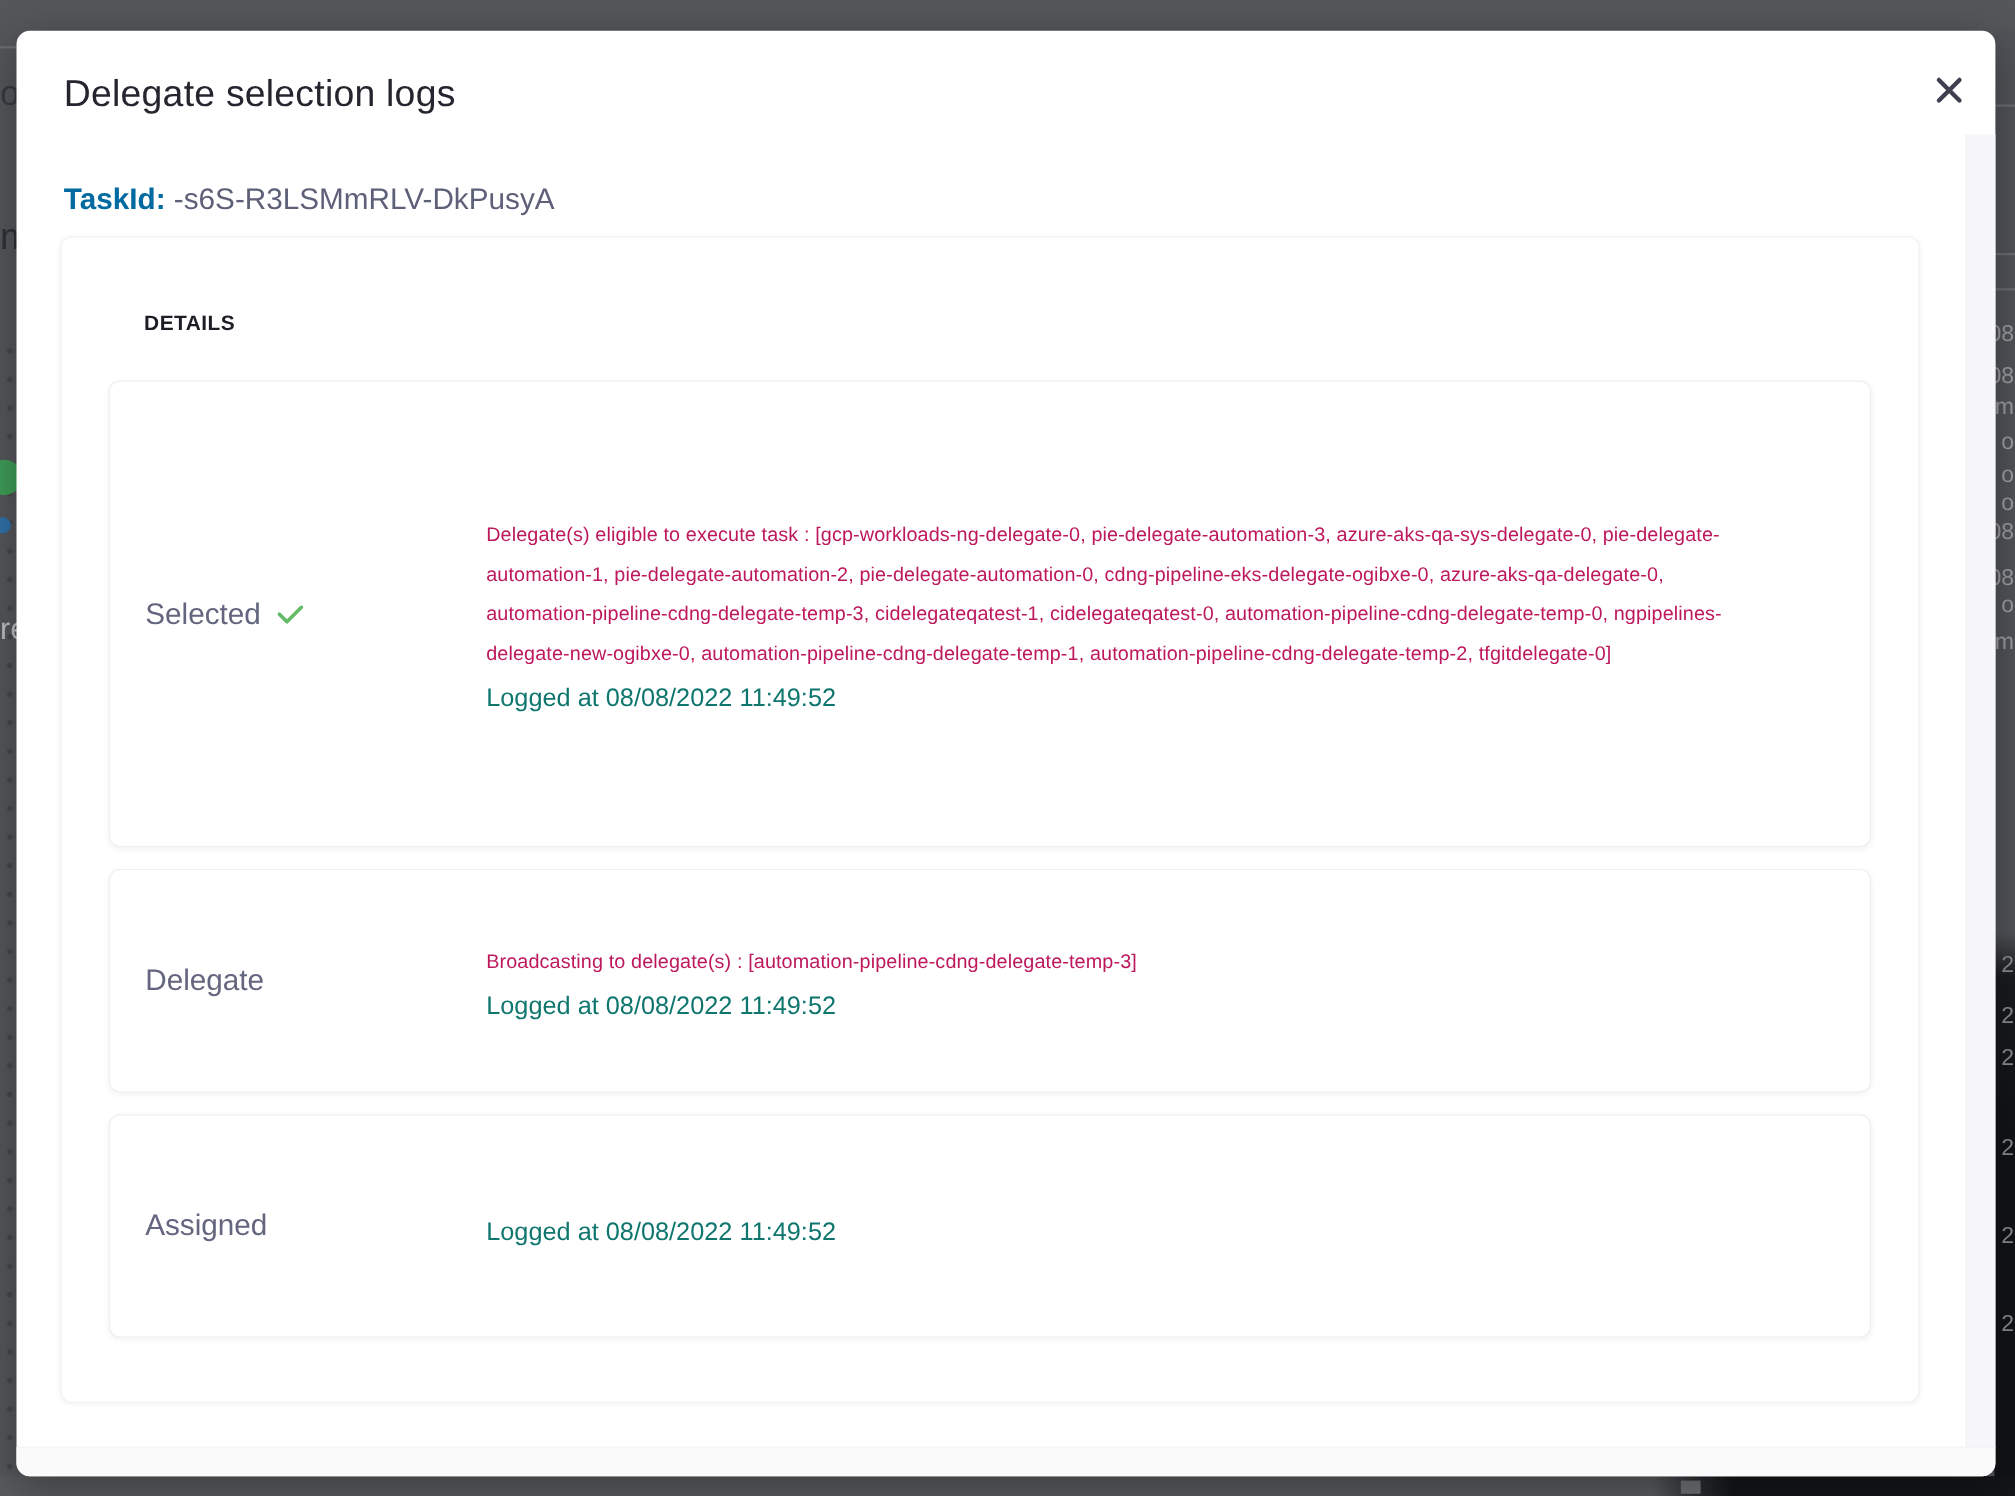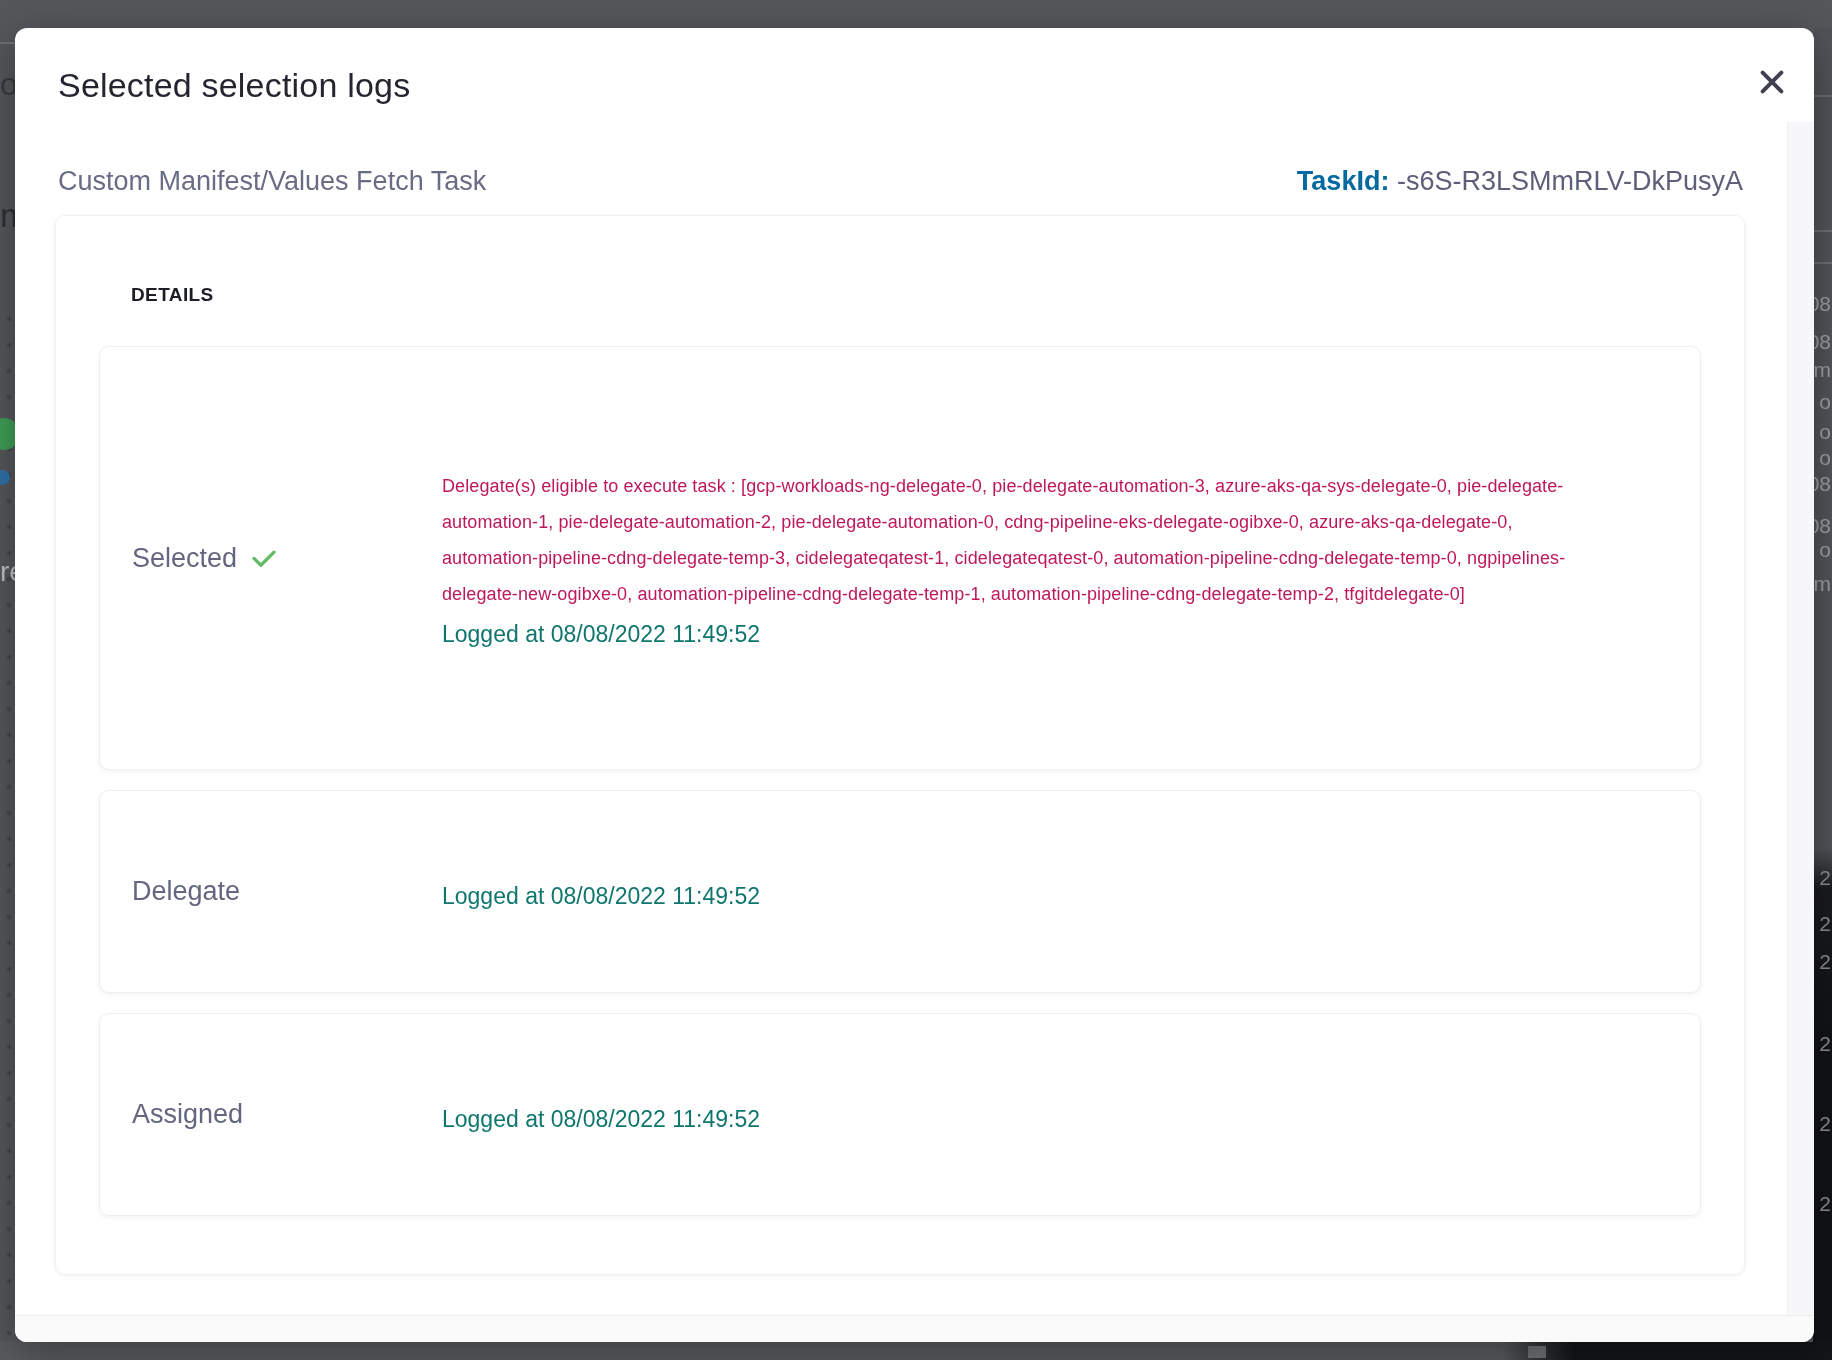--- a/index.html
+++ b/index.html
@@ -138,31 +138,30 @@
   <span class="frag rfrag rfb rfb-1">2</span>
   <span class="frag rfrag rfb rfb-2">2</span>
   <span class="frag rfrag rfb rfb-3">2</span>
   <span class="frag rfrag rfb rfb-4">2</span>
   <span class="frag rfrag rfb rfb-5">2</span>
   <div class="bottom-strip"></div>
   <div class="bottom-sq"></div>
 </div>
 
 <div class="modal">
-  <h1 class="modal-title">Selected selection logs</h1>
+  <h1 class="modal-title">Delegate selection logs</h1>
 
   <button class="close-btn">
     <svg width="28" height="28" viewBox="0 0 24 24" fill="none" stroke="#3e4050" stroke-width="3.4" stroke-linecap="round">
       <line x1="4" y1="4" x2="20" y2="20"></line>
       <line x1="20" y1="4" x2="4" y2="20"></line>
     </svg>
   </button>
 
   <div class="sub-row">
-    <div class="task-name">Custom Manifest/Values Fetch Task</div>
     <div class="task-id">
       <span class="tid-label">TaskId:</span>
       <span>-s6S-R3LSMmRLV-DkPusyA</span>
     </div>
   </div>
 
   <div class="card">
     <div class="thead">
       <div class="th">DETAILS</div>
     </div>
@@ -178,20 +177,21 @@
         <div class="details-text">Delegate(s) eligible to execute task : [gcp-workloads-ng-delegate-0, pie-delegate-automation-3, azure-aks-qa-sys-delegate-0, pie-delegate-automation-1, pie-delegate-automation-2, pie-delegate-automation-0, cdng-pipeline-eks-delegate-ogibxe-0, azure-aks-qa-delegate-0, automation-pipeline-cdng-delegate-temp-3, cidelegateqatest-1, cidelegateqatest-0, automation-pipeline-cdng-delegate-temp-0, ngpipelines-delegate-new-ogibxe-0, automation-pipeline-cdng-delegate-temp-1, automation-pipeline-cdng-delegate-temp-2, tfgitdelegate-0]</div>
         <div class="logged">Logged at 08/08/2022 11:49:52</div>
       </div>
     </div>
 
     <div class="log-row h-sm">
       <div class="row-label">
         <span>Delegate</span>
       </div>
       <div class="row-details">
+        <div class="details-text">Broadcasting to delegate(s) : [automation-pipeline-cdng-delegate-temp-3]</div>
         <div class="logged">Logged at 08/08/2022 11:49:52</div>
       </div>
     </div>
 
     <div class="log-row h-sm">
       <div class="row-label">
         <span>Assigned</span>
       </div>
       <div class="row-details">
         <div class="logged">Logged at 08/08/2022 11:49:52</div>

